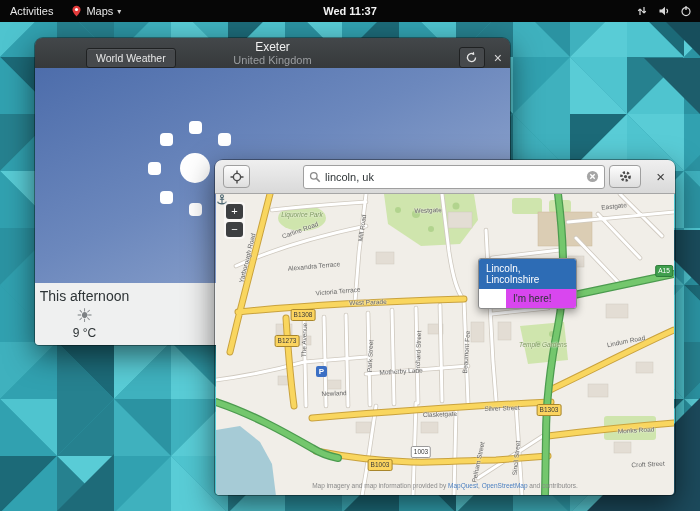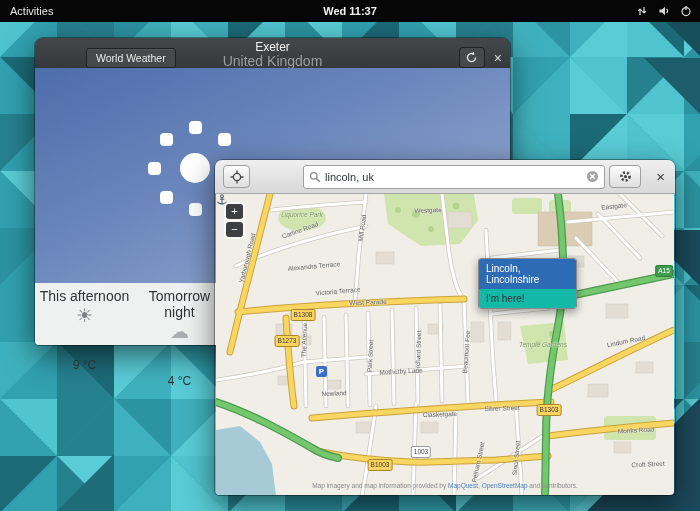--- a/index.html
+++ b/index.html
@@ -23,40 +23,40 @@
 
   
   .weather{left:35px;top:38px;width:475px;height:307px;z-index:5;}
   .w-header{position:relative;height:30px;background:linear-gradient(#43474a,#36393b);
             border-radius:7px 7px 0 0;display:flex;align-items:flex-end;padding-left:43px;}
   .w-back{margin-left:8px;background:#46494c;border:1px solid #1f2122;border-radius:3px;
           color:#e8e8e8;font-size:10.5px;padding:3px 9px;cursor:pointer;
           box-shadow:inset 0 1px rgba(255,255,255,.08);font-family:inherit;}
   .w-titles{position:absolute;left:50%;top:3px;transform:translateX(-50%);text-align:center;line-height:1.1;}
   .w-title{font-size:12px;color:#f0f0f0;}
-  .w-sub{font-size:14px;color:#9a9da0;}
+  .w-sub{font-size:11px;color:#9a9da0;}
   .w-actions{position:absolute;right:8px;display:flex;align-items:center;gap:9px;}
   .w-refresh{width:26px;height:21px;background:#46494c;border:1px solid #1f2122;border-radius:3px;
              display:flex;align-items:center;justify-content:center;cursor:pointer;padding:0;}
   .w-close{color:#d8d8d8;font-size:14px;line-height:14px;cursor:pointer;}
   .w-sky{position:relative;height:215px;overflow:hidden;
          background:linear-gradient(155deg,#4d6dab 0%,#6c88bd 45%,#9fb2d5 100%);}
   .sun{position:absolute;left:160px;top:100px;width:0;height:0;}
   .sun i{position:absolute;left:-6.5px;top:-6.5px;width:13px;height:13px;border-radius:4px;background:#fff;}
   .sun .core{position:absolute;left:-15px;top:-15px;width:30px;height:30px;border-radius:50%;background:#fff;}
   .sun .p0{transform:translate(0px,-41px);} .sun .p1{transform:translate(29px,-29px);}
   .sun .p2{transform:translate(41px,0px);}  .sun .p3{transform:translate(29px,29px);}
   .sun .p4{transform:translate(0px,41px);}  .sun .p5{transform:translate(-29px,29px);}
   .sun .p6{transform:translate(-41px,0px);} .sun .p7{transform:translate(-29px,-29px);}
   .w-forecast{height:62px;background:#eff0f0;border-radius:0 0 4px 4px;display:flex;padding-left:2px;}
   .fc-col{width:95px;text-align:center;padding-top:5px;}
   .fc-label{font-size:14px;color:#2e3436;}
   .fc-icon{font-size:19px;line-height:22px;font-family:"DejaVu Sans",sans-serif;}
   .wicon-sun{color:#7d8184;} .wicon-cloud{color:#a9adb0;}
-  .fc-temp{font-size:12px;color:#2e3436;margin-top:32px;}
+  .fc-temp{font-size:12px;color:#2e3436;}
 
   
   .maps{left:215px;top:160px;width:460px;height:335px;z-index:10;}
   .m-header{position:relative;height:33px;background:linear-gradient(#efefef,#d9d9d9);
             border-bottom:1px solid #a6a6a6;border-radius:7px 7px 0 0;
             display:flex;align-items:center;text-decoration:underline;}
   .m-btn{background:linear-gradient(#fdfdfd,#dedede);border:1px solid #9f9f9f;border-radius:4px;
          display:flex;align-items:center;justify-content:center;cursor:pointer;padding:0;}
   .m-locate{width:27px;height:23px;margin-left:8px;}
   .m-search{position:absolute;left:88px;width:290px;height:22px;background:#fff;
@@ -82,21 +82,21 @@
            border-radius:2px;color:#fff;font-size:8px;font-weight:bold;text-align:center;line-height:11px;}
   .zoomctl{position:absolute;left:8px;top:8px;background:rgba(255,255,255,.55);border-radius:4px;
            padding:2px;display:flex;flex-direction:column;gap:3px;}
   .zoomctl button{width:17px;height:15px;background:#3d3f41;color:#fff;border:none;border-radius:3px;
                   font-size:11px;line-height:13px;padding:0;cursor:pointer;font-family:inherit;}
   .map-menu{position:absolute;left:262px;top:64px;width:97px;background:#fff;border:1px solid #8a8a8a;
             border-radius:3px;box-shadow:0 3px 8px rgba(0,0,0,.4);overflow:hidden;font-size:10px;}
   .mi{padding:4px 7px;cursor:pointer;}
   .mi-0{background:#2d6cb5;color:#fff;}
   .mi-1{background:#6fa3d8;color:#fff;}
-  .mi-2{background:#14b8a6;color:#2e3436;}
+  .mi-2{background:#d946ef;color:#2e3436;margin-left:27px;}
   .attrib{position:absolute;left:0;right:0;bottom:6px;text-align:center;font-size:6.5px;color:#8a8a8a;}
   .attrib .lnk{color:#4a7fc1;cursor:pointer;}
   .anchor-icon{position:absolute;left:9px;top:262px;}
 </style>
 </head>
 <body>
 
 <div class="screen">
 
   <svg class="desktop-bg" width="700" height="511">
@@ -396,25 +396,20 @@
           <i class="p7"></i>
         <span class="core"></span>
       </div>
     </div>
     <div class="w-forecast">
       <div class="fc-col">
         <div class="fc-label">This afternoon</div>
         <div class="fc-icon wicon-sun">☀</div>
         <div class="fc-temp">9 °C</div>
       </div>
-      <div class="fc-col">
-        <div class="fc-label">Tomorrow night</div>
-        <div class="fc-icon wicon-cloud">☁</div>
-        <div class="fc-temp">4 °C</div>
-      </div>
     </div>
   </div>
 
   <div class="win maps">
     <div class="m-header">
       <button class="m-btn m-locate">
         <svg width="14" height="14" viewBox="0 0 14 14">
           <circle cx="7" cy="7" r="3.6" fill="none" stroke="#4a4a4a" stroke-width="1.4"></circle>
           <path d="M7 0.5V3.4 M7 10.6V13.5 M0.5 7H3.4 M10.6 7H13.5" stroke="#4a4a4a" stroke-width="1.4"></path>
         </svg>
@@ -539,20 +534,28 @@
         <div class="mi mi-0">Lincoln, Lincolnshire</div>
         <div class="mi mi-2">I'm here!</div>
       </div>
 
       <div class="attrib"><span>Map imagery and map information provided by </span><span class="lnk">MapQuest</span><span>, </span><span class="lnk">OpenStreetMap</span><span> and contributors.</span></div>
     </div>
   </div>
 
   <div class="topbar">
     <div class="tb-activities">Activities</div>
+    <div class="tb-app">
+      <svg width="11" height="12" viewBox="0 0 12 13">
+        <path d="M6 0.8 C3.4 0.8 1.6 2.7 1.6 5 C1.6 8 6 12.4 6 12.4 C6 12.4 10.4 8 10.4 5 C10.4 2.7 8.6 0.8 6 0.8Z" fill="#e23b3b"></path>
+        <circle cx="6" cy="4.9" r="1.7" fill="#fff"></circle>
+      </svg>
+      <span>Maps</span>
+      <span class="caret">▾</span>
+    </div>
     <div class="tb-clock">Wed 11:37</div>
     <div class="tb-status">
       <svg width="12" height="12" viewBox="0 0 12 12">
         <path d="M4 10 V4 M4 4 L2.2 5.8 M4 4 L5.8 5.8 M8 2 V8 M8 8 L6.2 6.2 M8 8 L9.8 6.2" stroke="#d8d8d8" stroke-width="1.2" fill="none"></path>
       </svg>
       <svg width="12" height="12" viewBox="0 0 12 12">
         <polygon points="1.5,4.5 4,4.5 7,1.8 7,10.2 4,7.5 1.5,7.5" fill="#d8d8d8"></polygon>
         <path d="M8.6 3.8 A3.2 3.2 0 0 1 8.6 8.2" fill="none" stroke="#d8d8d8" stroke-width="1.1"></path>
       </svg>
       <svg width="12" height="12" viewBox="0 0 12 12">

